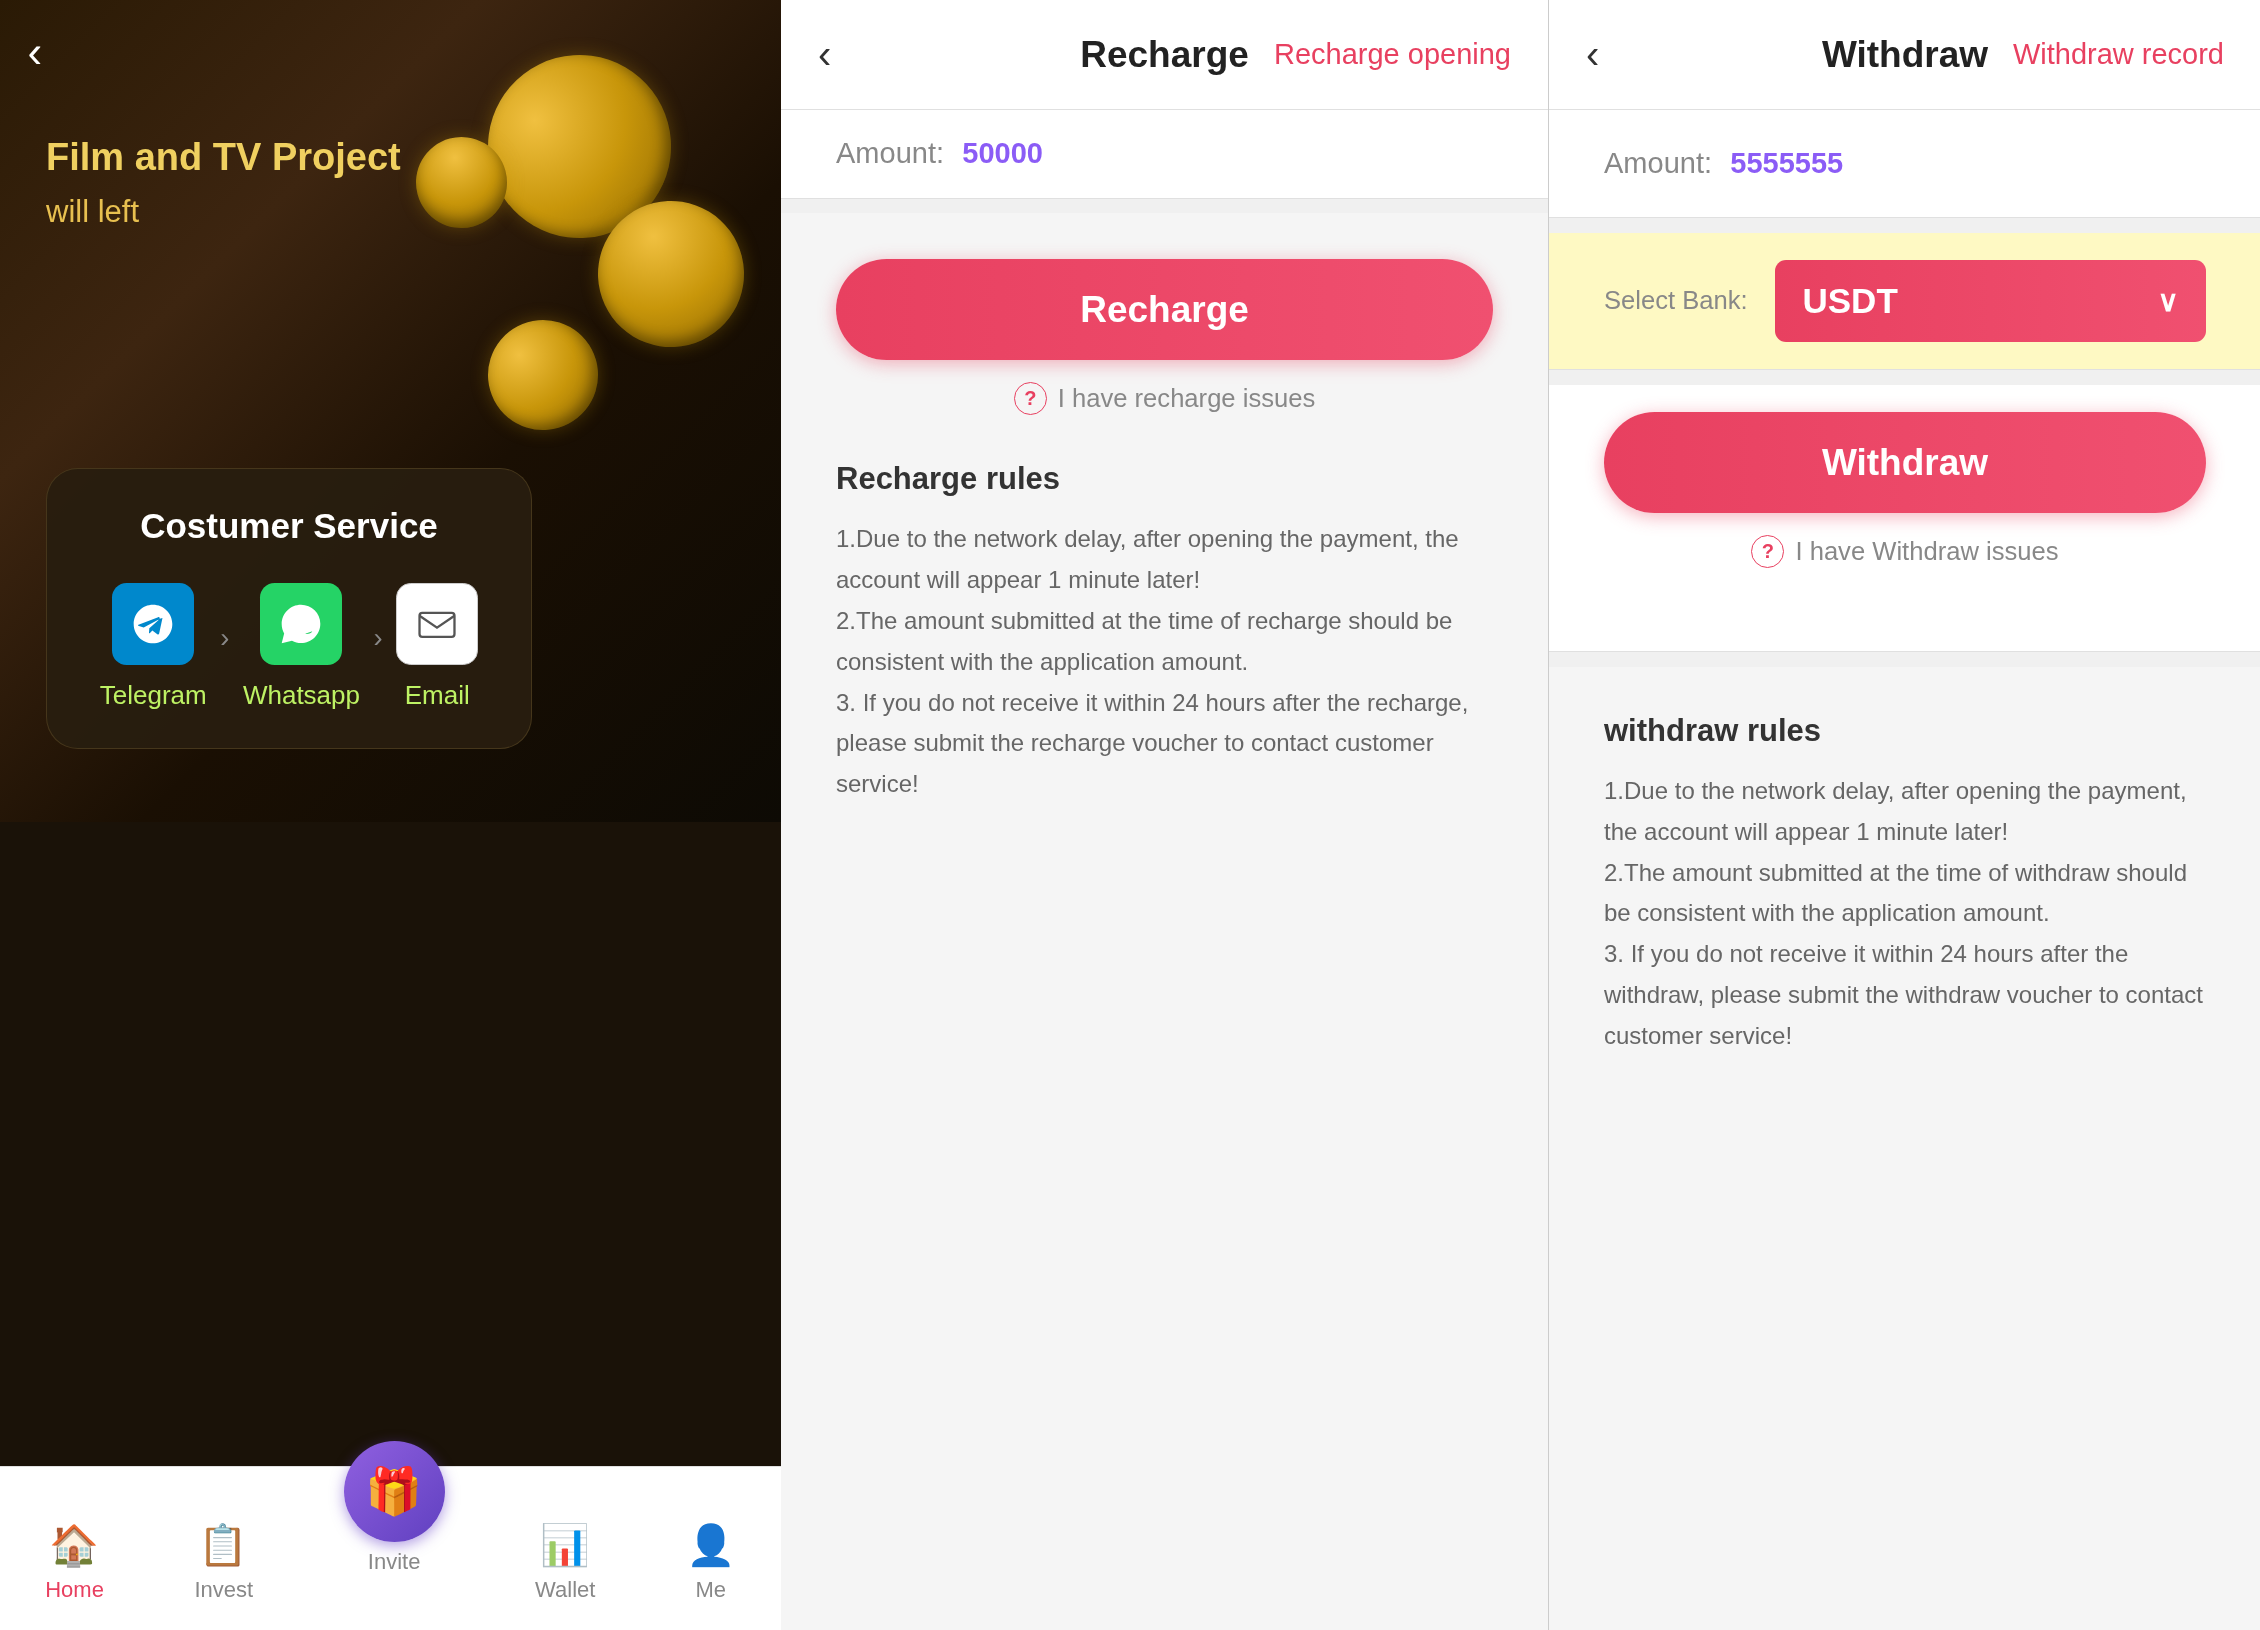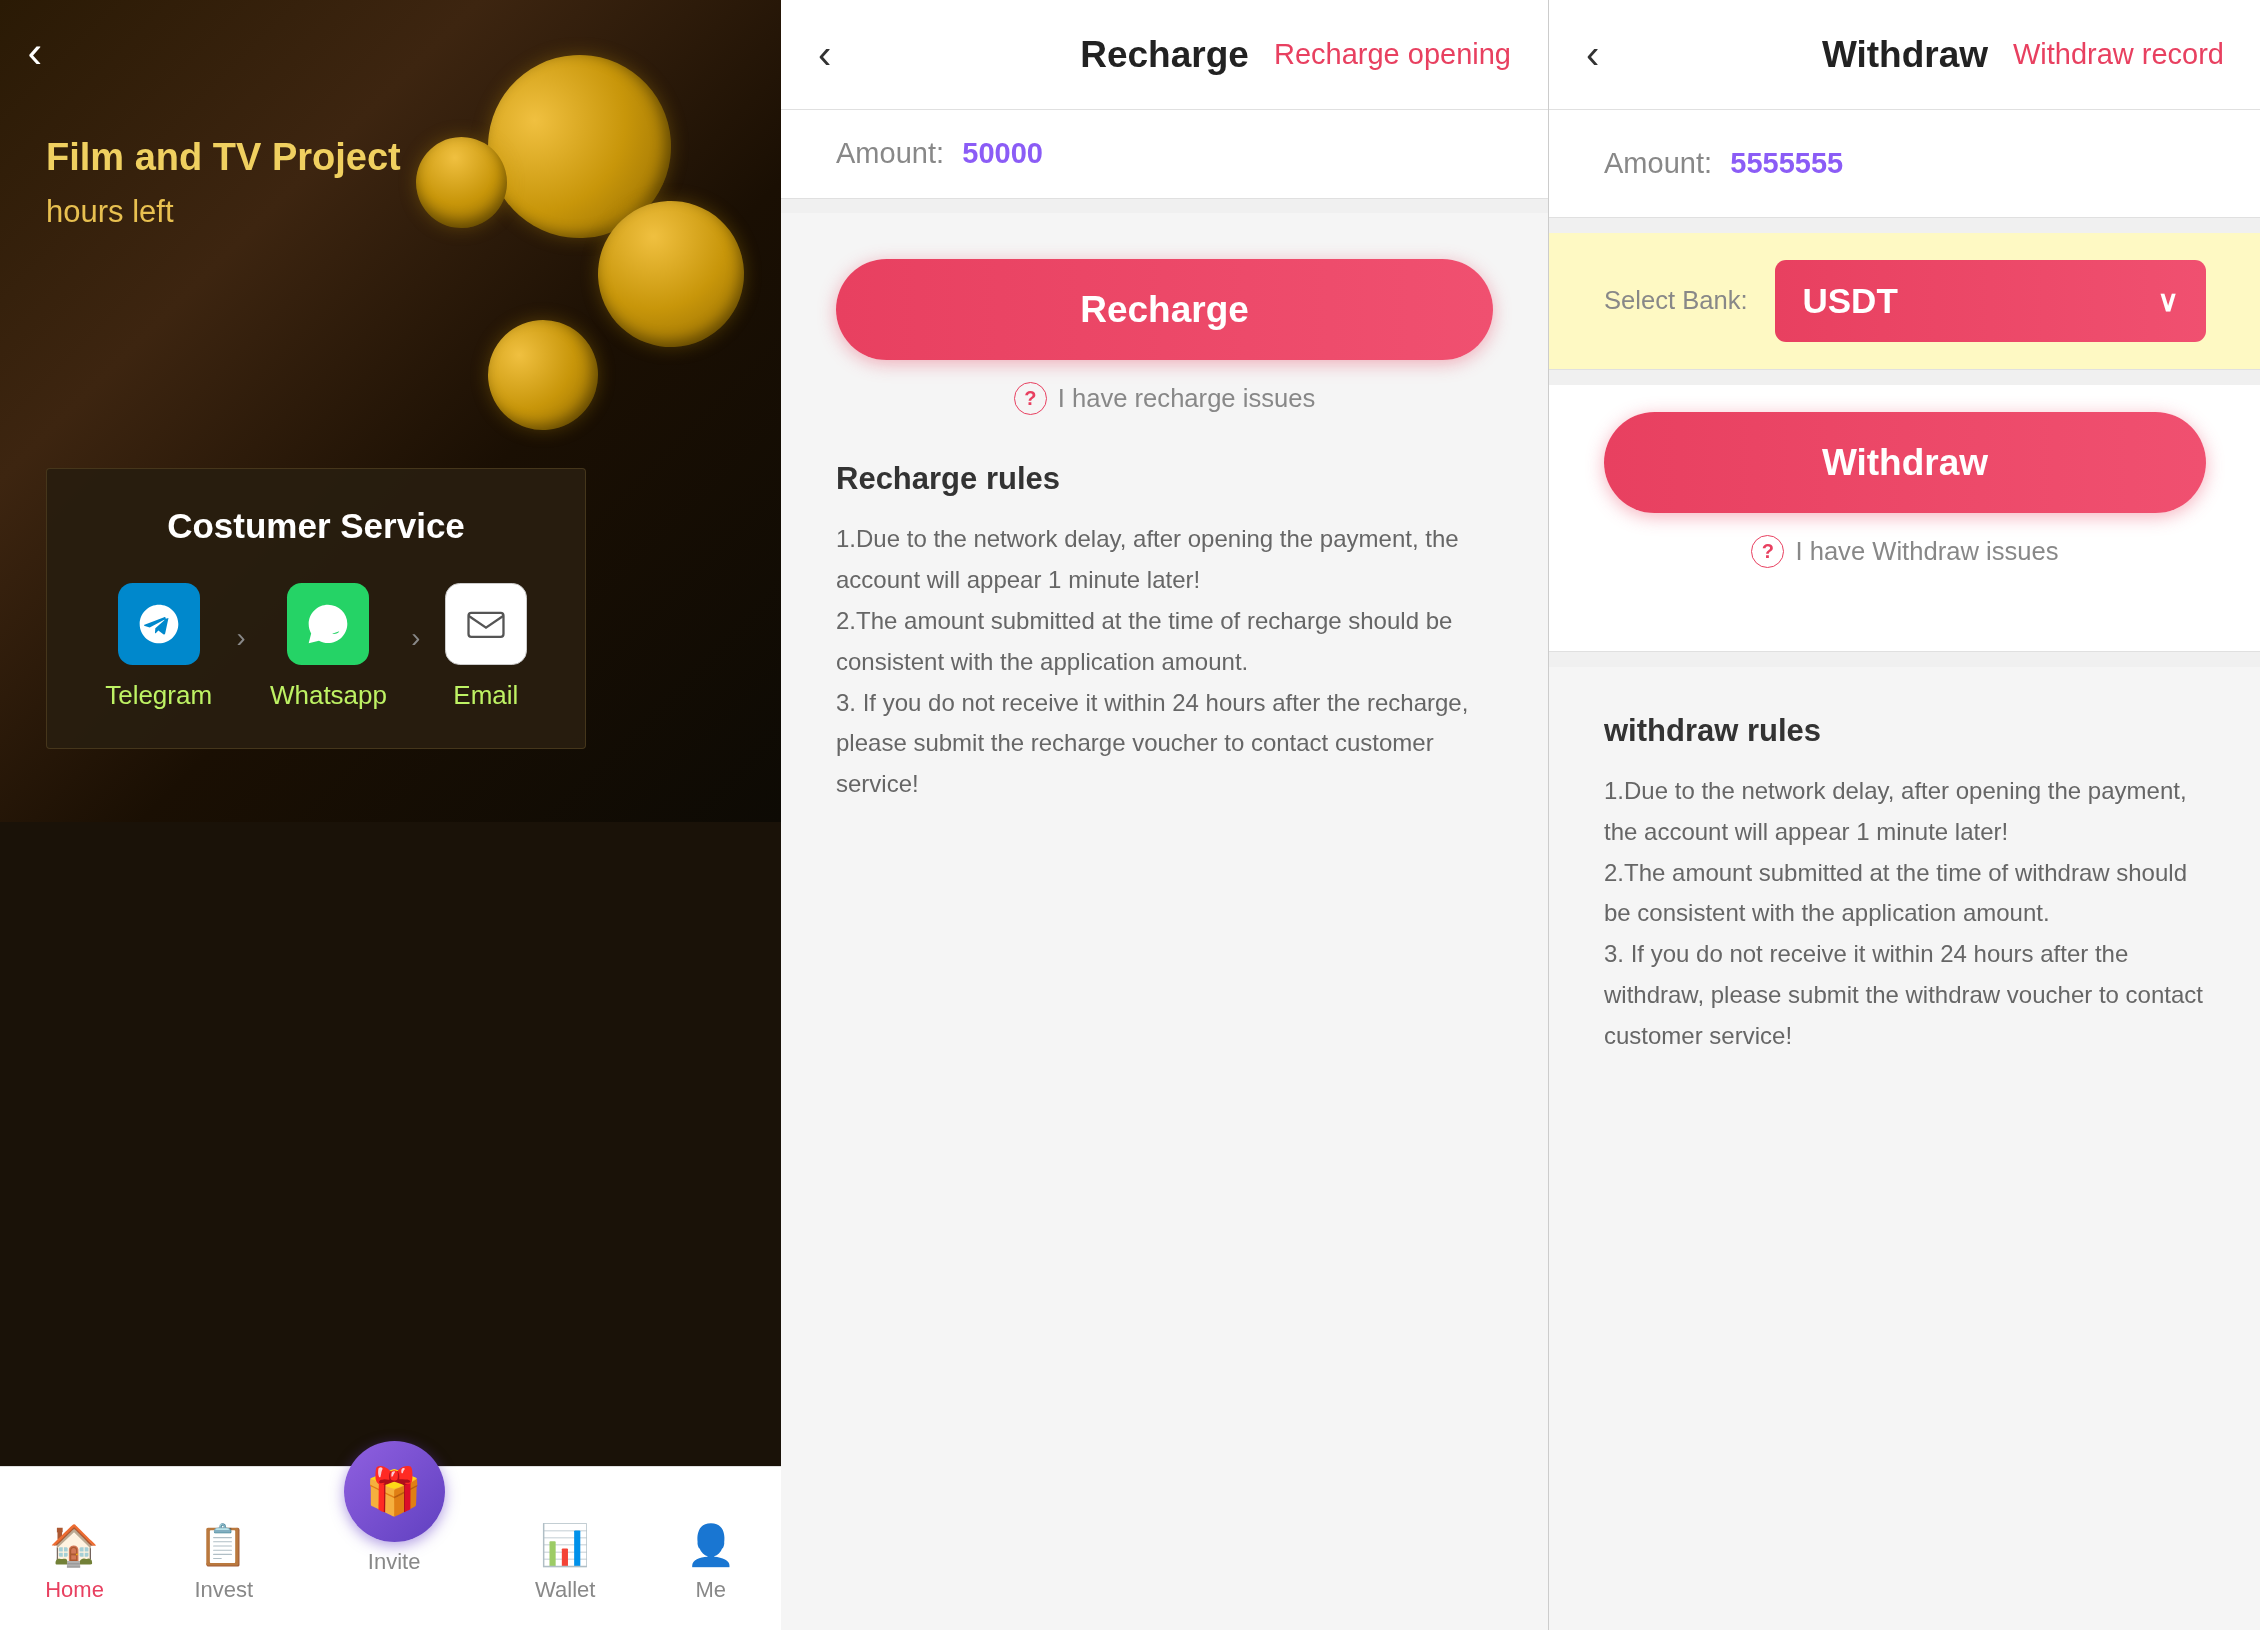--- a/index.html
+++ b/index.html
@@ -80,23 +80,23 @@
       font-size: 31px;
       margin-top: 14.6px;
     }
 
     .customer-service-card {
       position: absolute;
       bottom: 73px;
       left: 46px;
       background: rgba(40, 30, 15, 0.95);
       border: 0.9px solid rgba(100, 80, 40, 0.5);
-      border-radius: 4px;
+      border-radius: 32px;
       padding: 37px 46px;
-      width: 540px;
+      width: 486px;
       z-index: 10;
     }
 
     .cs-title {
       color: white;
       font-size: 35px;
       font-weight: 700;
       text-align: center;
       margin-bottom: 37px;
     }
@@ -387,21 +387,21 @@
 
     <div class="coin-decoration coin-1"></div>
     <div class="coin-decoration coin-2"></div>
     <div class="coin-decoration coin-3"></div>
     <div class="coin-decoration coin-4"></div>
 
     <div class="back-btn-left">‹</div>
 
     <div class="hero-text">
       <div class="film-subtitle">Film and TV Project</div>
-      <div class="time-left">hours left</div>
+      <div class="time-left">will left</div>
     </div>
 
     <div class="customer-service-card">
       <div class="cs-title">Costumer Service</div>
       <div class="cs-items">
         <div class="cs-item">
           <div class="cs-icon-wrap telegram-icon">
             <svg width="46" height="46" viewBox="0 0 50 50" fill="none">
               <path d="M25 4C13.4 4 4 13.4 4 25s9.4 21 21 21 21-9.4 21-21S36.6 4 25 4zm10.3 14.4l-3.6 16.8c-.3 1.2-1 1.5-2 .9l-5.4-3.9-2.6 2.5c-.3.3-.6.4-1.1.4l.4-5.5 9.8-8.8c.4-.4-.1-.6-.6-.2L14.9 28.8l-5.3-1.7c-1.1-.4-1.2-1.1.3-1.6l20.7-7.9c.9-.4 1.8.2 1.7 1.8z" fill="white"></path>
             </svg>

